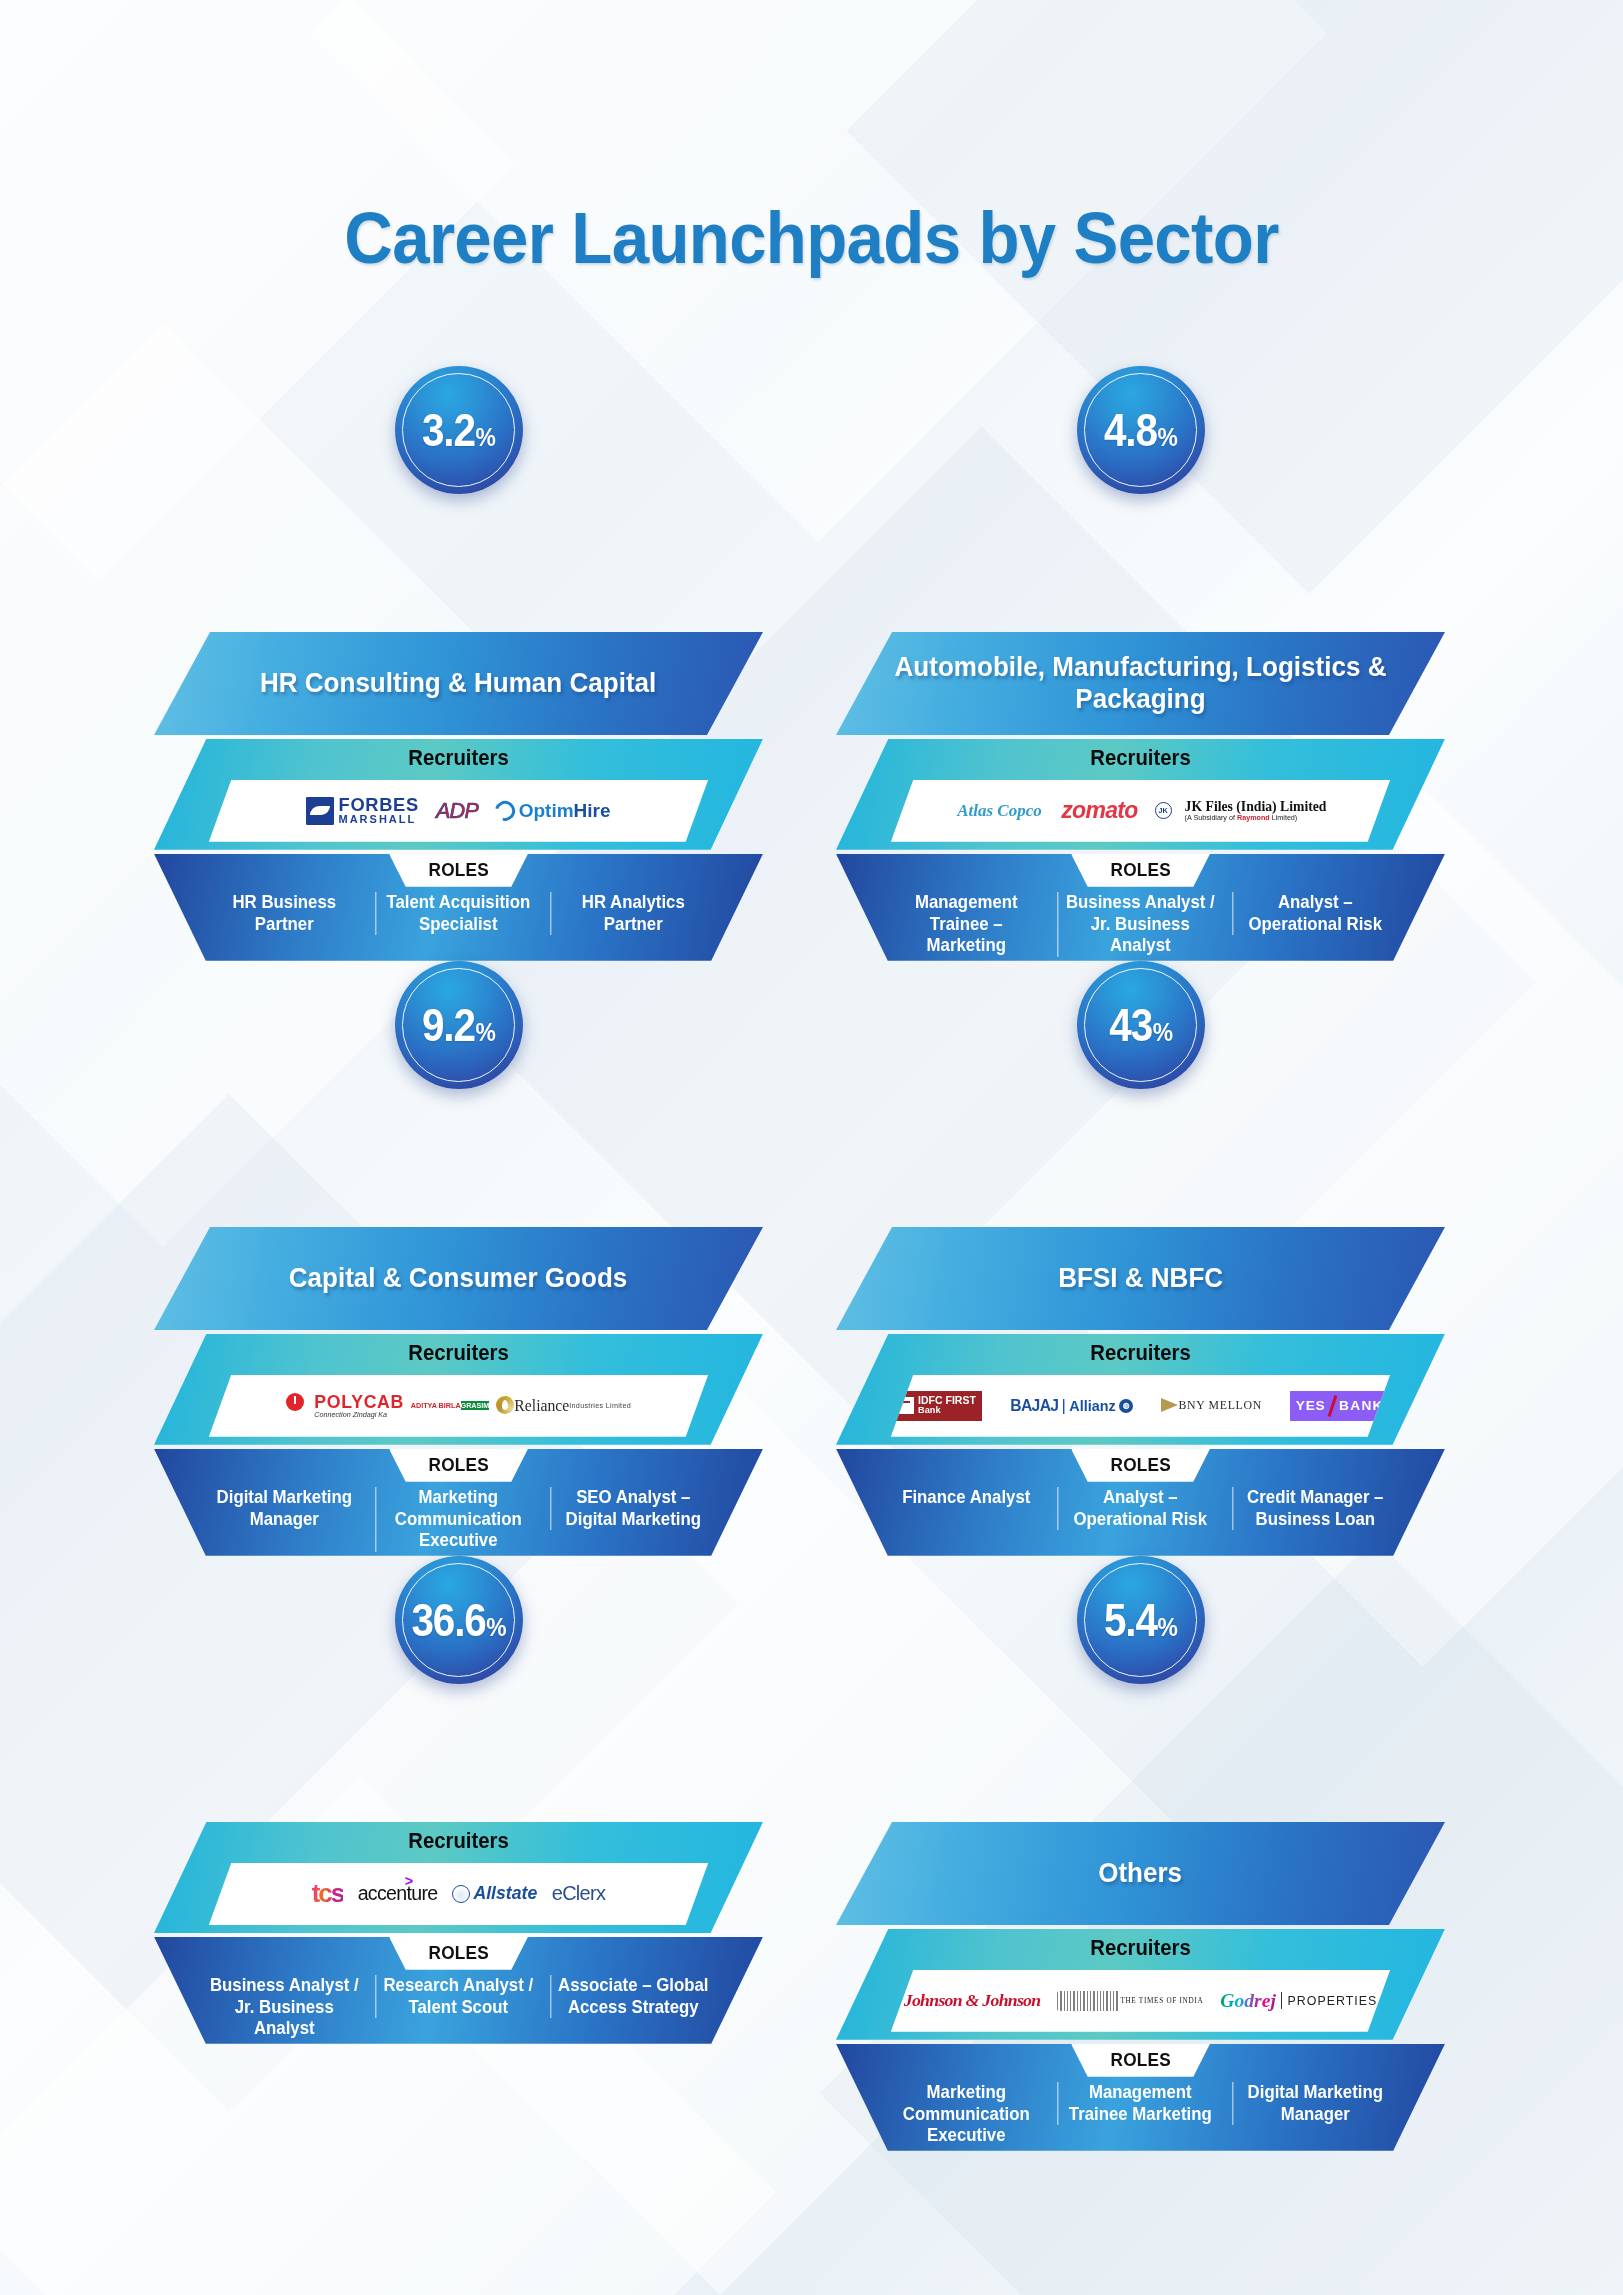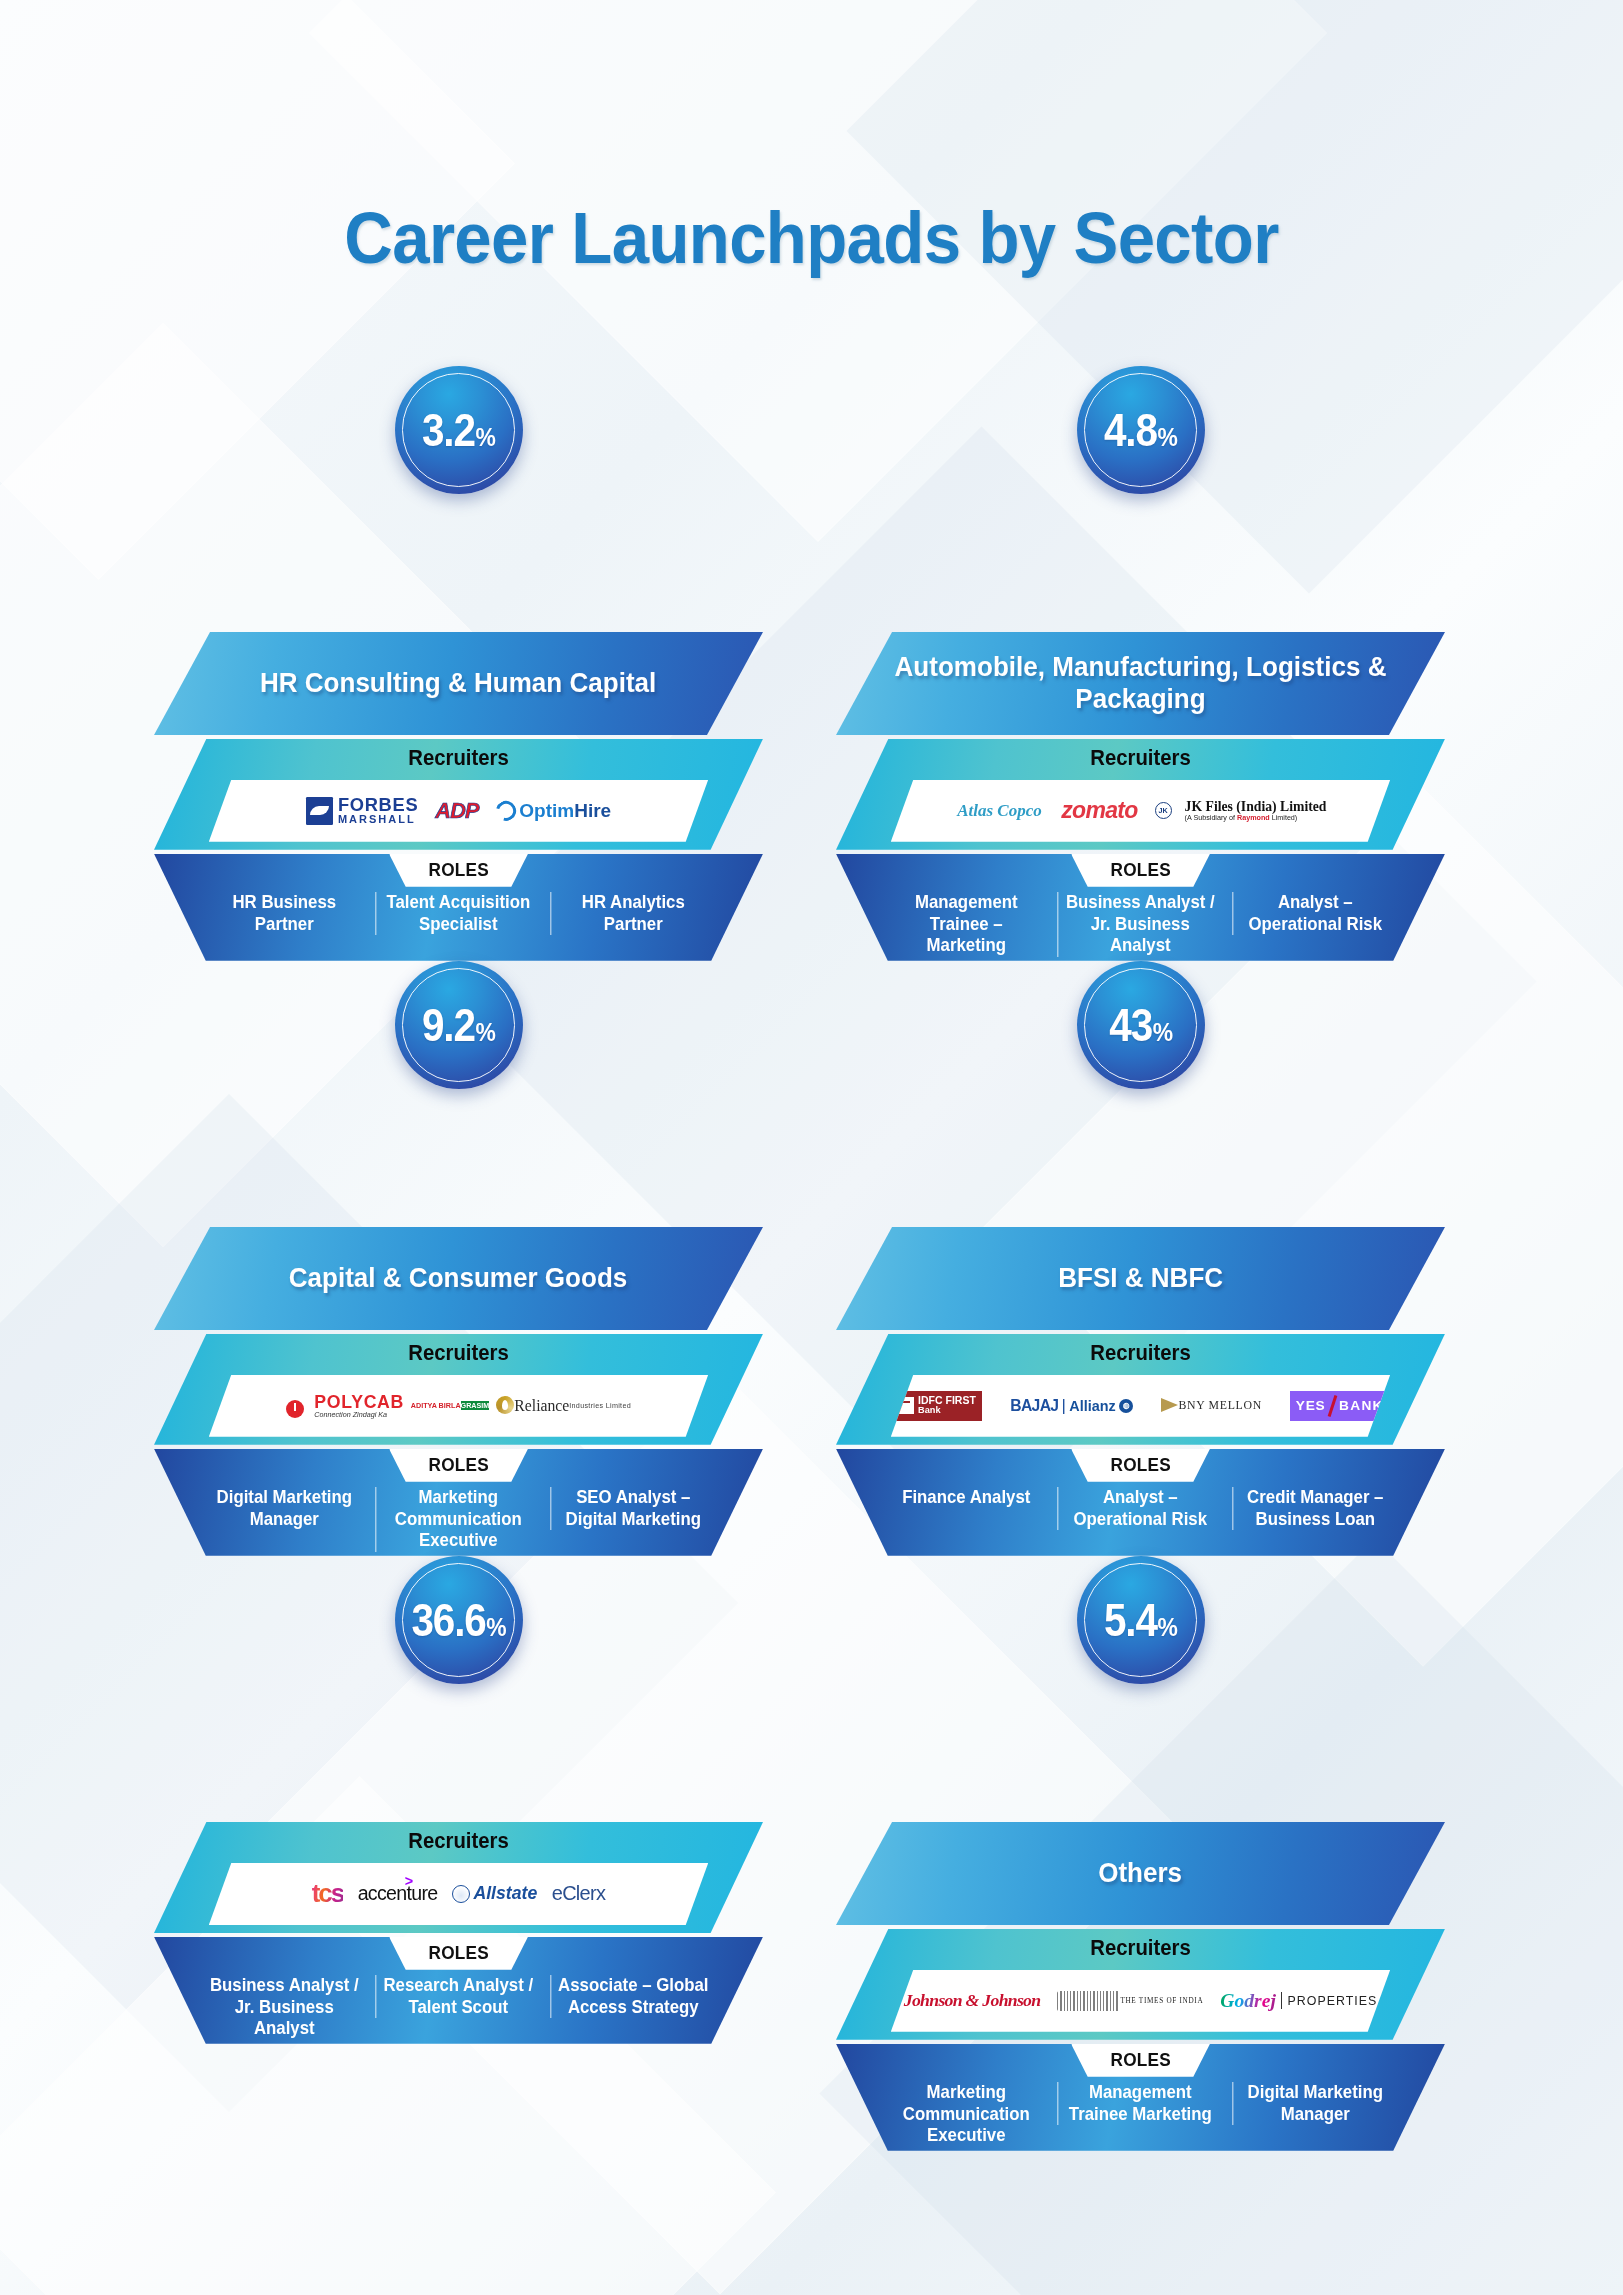--- a/index.html
+++ b/index.html
@@ -185,21 +185,21 @@
   .lg-forbes .mark::after{
     content:"";position:absolute;left:3.9px;top:8.5px;width:19.6px;height:9.8px;
     background:#fff;
     border-radius:9.2px 0 9.2px 0;
   }
   .lg-forbes .txt{ line-height:.98; color:#1c3f94; font-weight:bold; }
   .lg-forbes .t1{ font-size:18.3px; letter-spacing:0.7px; }
   .lg-forbes .t2{ font-size:11px; letter-spacing:2px; }
 
   .lg-adp{
-    color:#e21b2c; font-weight:bold; font-size:21.6px; font-style:italic;
+    color:#e21b2c; font-weight:normal; font-size:21.6px; font-style:italic;
     letter-spacing:-0.7px;
     -webkit-text-stroke:0.7px #1c3f94;
   }
   .lg-optim{ display:flex; align-items:center; gap:3.9px; }
   .lg-optim .ring{
     width:19.6px;height:19.6px;border-radius:50%;
     border:3.9px solid #1b7fd0; border-left-color:transparent;
     transform:rotate(-30deg);
   }
   .lg-optim .txt{ font-size:19px; font-weight:bold; color:#1a4f9c; }
@@ -220,21 +220,21 @@
   .lg-jk .seal{
     width:17px;height:17px;border-radius:50%;border:1.3px solid #1b3f80;
     display:flex;align-items:center;justify-content:center;
     font-size:7.2px;color:#1b3f80;font-weight:bold;
   }
   .lg-jk .tx{ line-height:1.05; }
   .lg-jk .l1{ font-family:"Liberation Serif",serif; font-weight:bold; font-size:13.7px; color:#111; }
   .lg-jk .l2{ font-size:7.2px; color:#222; }
   .lg-jk .l2 b{ color:#d31b2c; }
 
-  .lg-polycab{ display:flex; align-items:flex-end; gap:10px; }
+  .lg-polycab{ display:flex; align-items:flex-start; gap:10px; }
   .lg-polycab .dot{
     width:18.3px;height:18.3px;border-radius:50%;background:#e1242b;
     position:relative;
   }
   .lg-polycab .dot::after{
     content:"";position:absolute;left:7.9px;top:3.3px;width:2.6px;height:7.9px;background:#fff;
   }
   .lg-polycab .tx{ line-height:1.02; }
   .lg-polycab .p1{ font-size:17.7px;font-weight:bold;color:#e1242b;letter-spacing:0.7px; }
   .lg-polycab .p2{ font-size:7.2px;font-style:italic;color:#333; }

